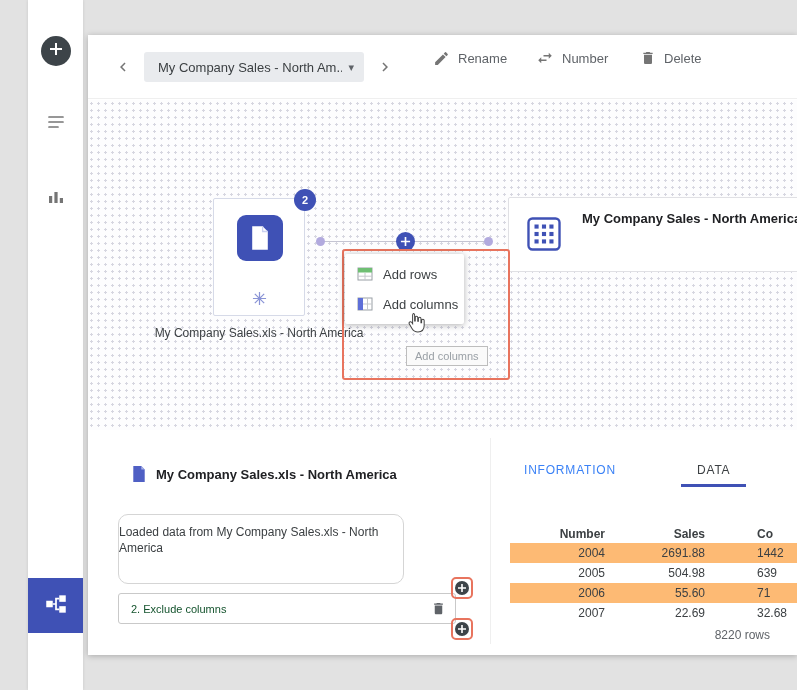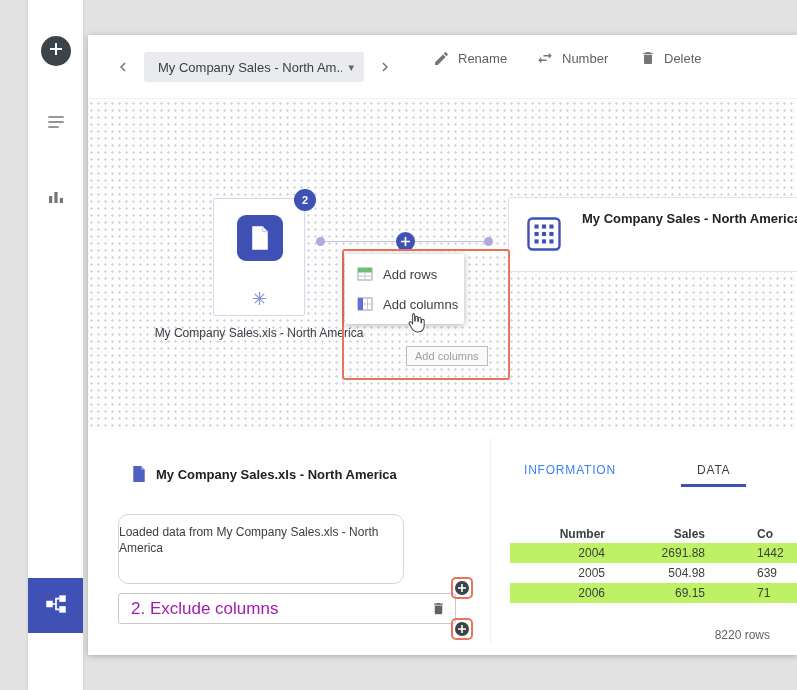--- a/index.html
+++ b/index.html
@@ -56,37 +56,37 @@
 
   
   .bottom{position:absolute;left:0;top:395px;width:709px;height:225px;background:#fff}
   .bdiv{position:absolute;left:402px;top:8px;width:1px;height:206px;background:#efefef}
   .src-hdr-icon{position:absolute;left:44px;top:36px;line-height:0}
   .src-hdr-title{position:absolute;left:68px;top:37px;font-size:13px;font-weight:bold;color:#202124}
   .step1{position:absolute;left:30px;top:84px;width:286px;height:70px;border:1px solid #d5d5d5;border-radius:10px;padding:9px 0;cursor:pointer;background:#fff}
   .step1-text{font-size:12px;color:#3c4043;line-height:16px;width:300px}
   .step1-sub{font-size:12px;color:#3c4043;margin-top:6px}
   .step2{position:absolute;left:30px;top:163px;width:338px;height:31px;border:1px solid #c9c9c9;border-radius:3px;display:flex;align-items:center;padding:0 9px 0 12px;cursor:pointer;background:#fff}
-  .step2-label{flex:1;font-size:17px;color:#a21caf}
+  .step2-label{flex:1;font-size:11px;color:#14532d}
   .step2-trash{line-height:0;cursor:pointer}
   .plusbox{position:absolute;width:22px;height:22px;border:2px solid #e8745e;border-radius:5px;display:flex;align-items:center;justify-content:center;cursor:pointer;z-index:3;background:transparent}
   .plusbox.p1{left:363px;top:147px}
   .plusbox.p2{left:363px;top:188px}
   .plus-dark{width:14px;height:14px;border-radius:50%;background:#3d4449;display:flex;align-items:center;justify-content:center}
 
   
   .tab{position:absolute;top:33px;font-size:12px;letter-spacing:.8px;cursor:pointer}
   .tab.info{left:436px;color:#3b82f6}
   .tab.data{left:593px;color:#3c4043;padding:0 16px 7px 16px;border-bottom:3px solid #3f51b5}
   .dtable{position:absolute;left:422px;top:96px;width:287px;height:104px;overflow:hidden}
   .drow{display:flex;width:287px}
   .th{height:17px;line-height:17px;font-size:12px;font-weight:bold;color:#3c4043}
   .th2{height:16px;line-height:16px;font-size:12px;color:#5f6368}
   .tr{height:20px;line-height:20px;font-size:12px;color:#3c4043}
-  .tr.alt{background:#bef264}
+  .tr.alt{background:#fdba74}
   .c1{width:95px;text-align:right;flex:none}
   .c2{width:100px;text-align:right;flex:none}
   .c3{margin-left:52px;width:90px;text-align:left;flex:none}
   .rowcount{position:absolute;left:600px;top:198px;width:82px;text-align:right;font-size:12px;color:#5f6368}
 </style>
 </head>
 <body>
 
 <div class="screen">
 
@@ -301,22 +301,27 @@
           <span class="c2">2691.88</span>
           <span class="c3">1442</span>
         </div>
         <div class="drow tr">
           <span class="c1">2005</span>
           <span class="c2">504.98</span>
           <span class="c3">639</span>
         </div>
         <div class="drow tr alt">
           <span class="c1">2006</span>
-          <span class="c2">69.15</span>
+          <span class="c2">55.60</span>
           <span class="c3">71</span>
+        </div>
+        <div class="drow tr">
+          <span class="c1">2007</span>
+          <span class="c2">22.69</span>
+          <span class="c3">32.68</span>
         </div>
       </div>
 
       <div class="rowcount">8220 rows</div>
     </div>
 
   </main>
 </div>
 
 </body></html>

